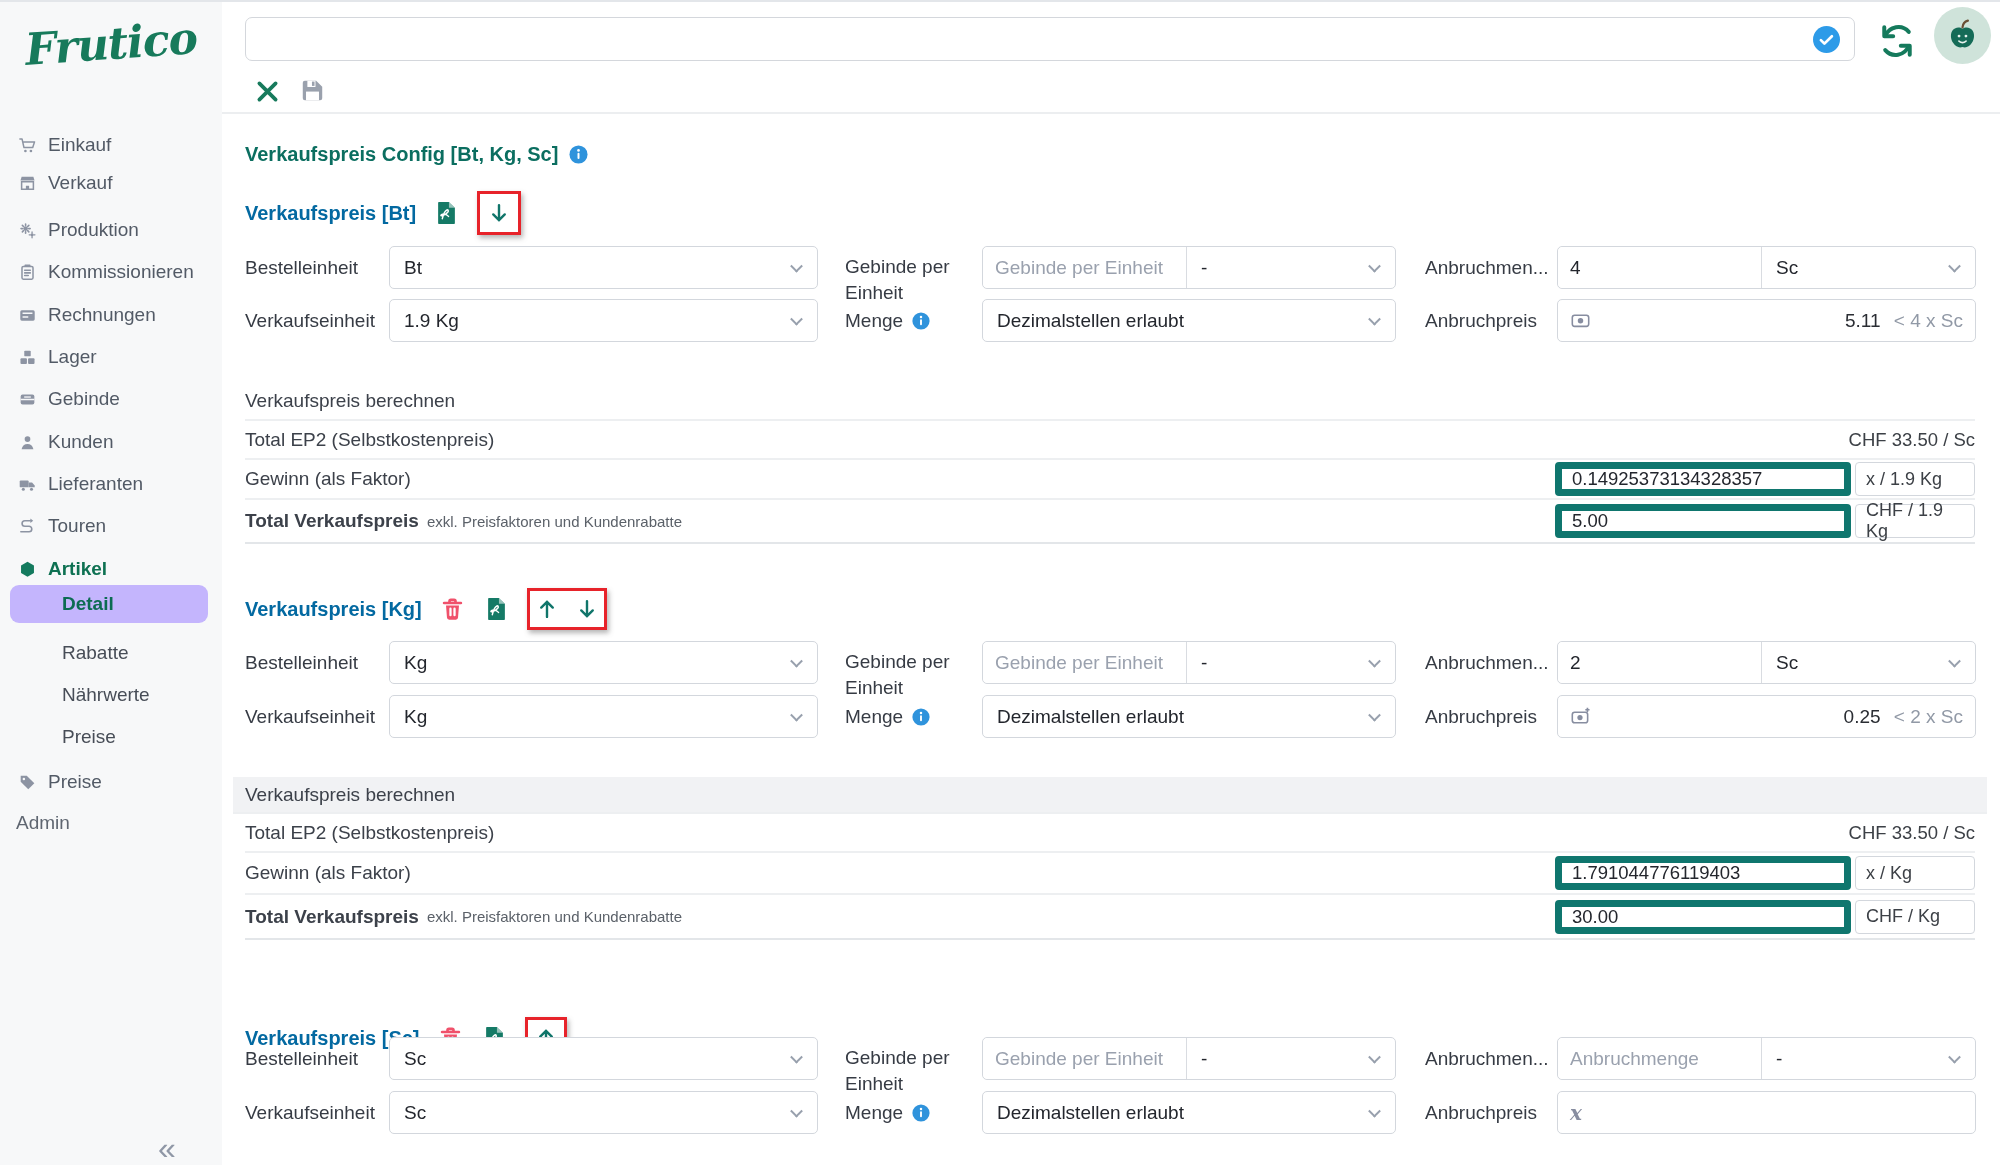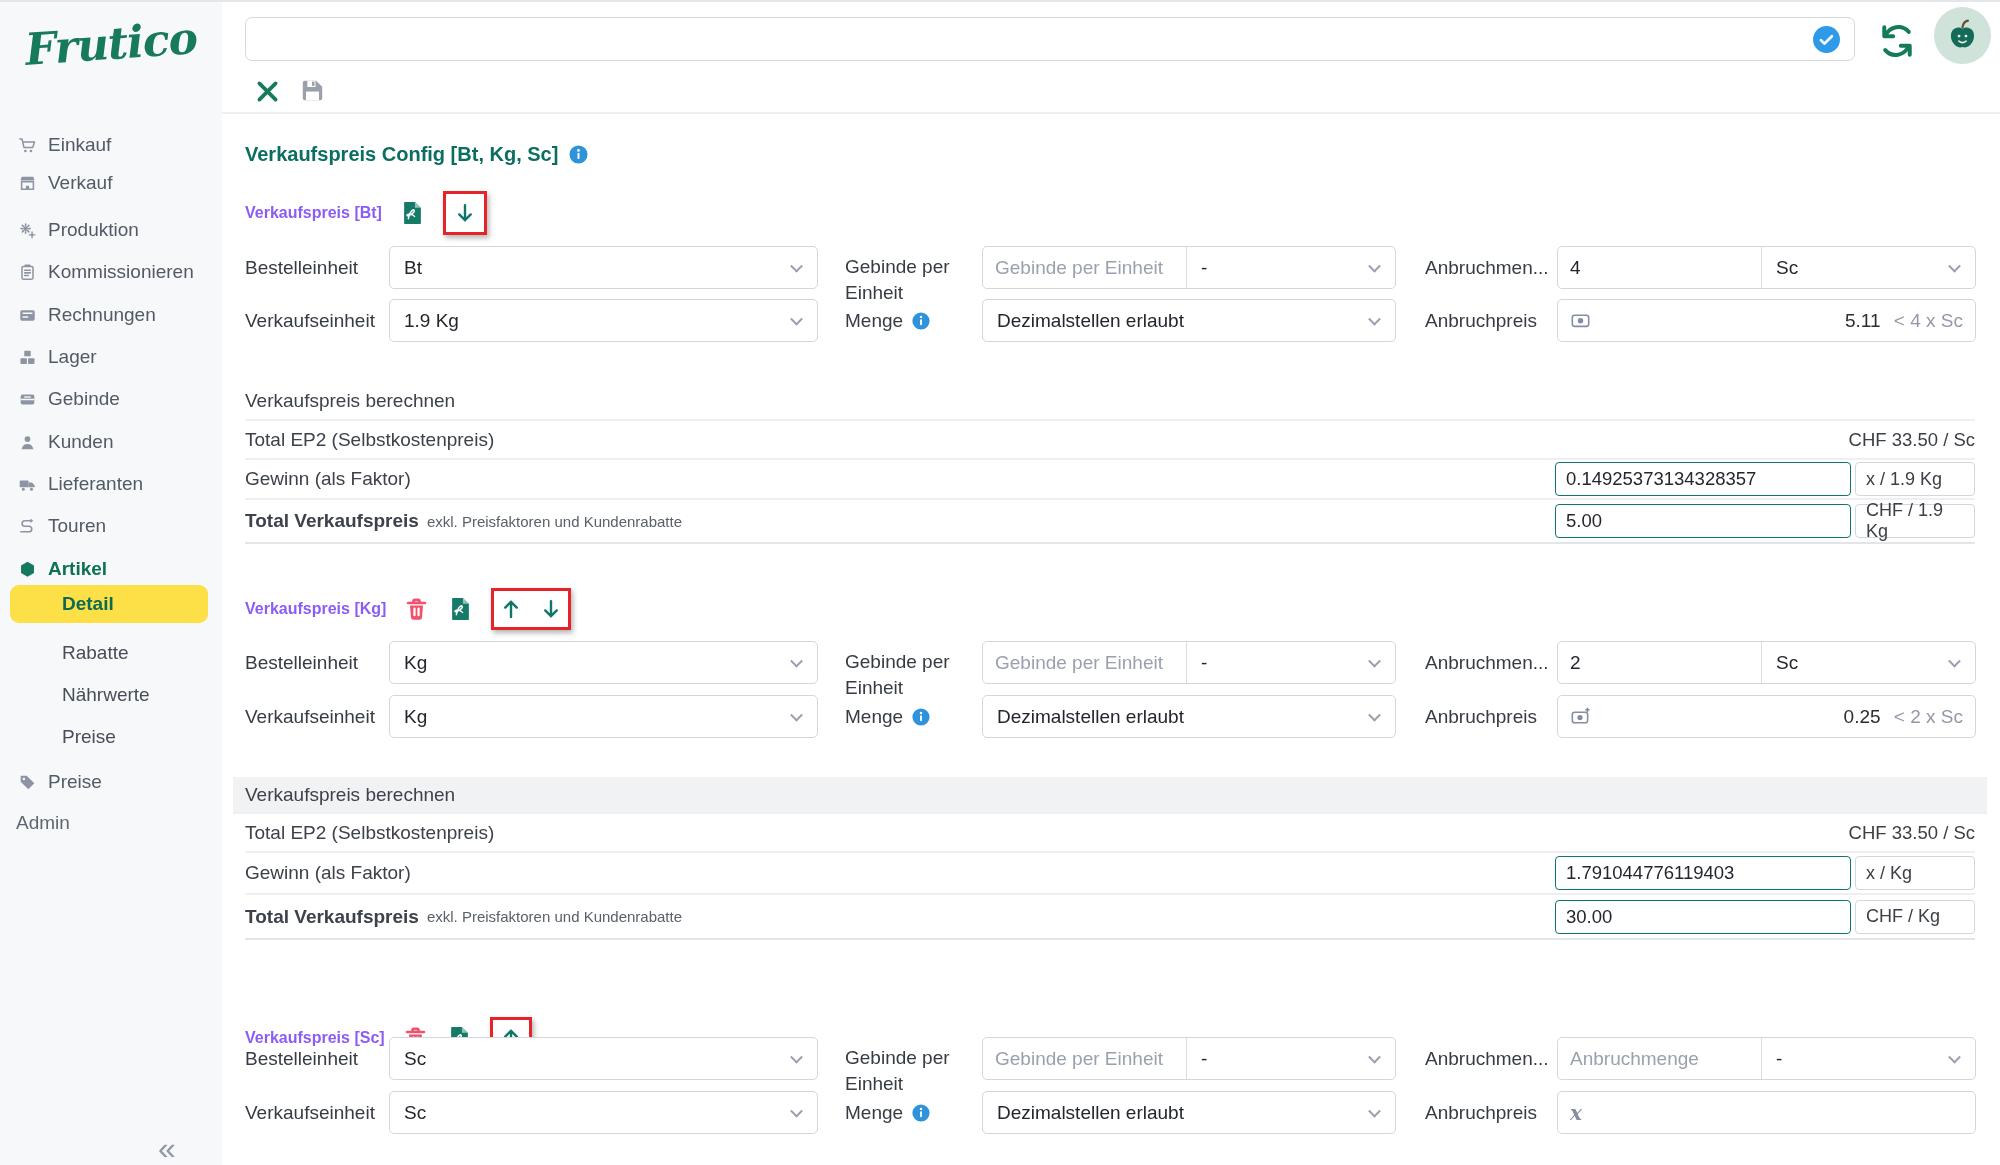--- a/index.html
+++ b/index.html
@@ -16,41 +16,41 @@
     position:absolute; left:18px; top:16px; width:186px; text-align:center;
     font-family:"DejaVu Serif", serif; font-style:italic; font-weight:bold;
     font-size:44px; color:#177a5b; transform:rotate(-4deg); letter-spacing:-1px;
   }
   .nav-item { position:absolute; left:18px; height:26px; display:flex; align-items:center; gap:11px;
     font-size:19px; color:#525a66; cursor:pointer; white-space:nowrap; }
   .nav-item svg { width:19px; height:19px; color:#8d94a3; flex:0 0 auto; }
   .nav-item.active { color:#0e7152; font-weight:bold; }
   .nav-item.active svg { color:#147a5e; }
   .sub-label { position:absolute; left:62px; font-size:19px; color:#474d57; cursor:pointer; white-space:nowrap; }
-  .pill { position:absolute; left:10px; top:583px; width:198px; height:38px; background:#fde047; border-radius:9px; }
+  .pill { position:absolute; left:10px; top:583px; width:198px; height:38px; background:#c4b5fd; border-radius:9px; }
   .pill-label { position:absolute; left:52px; top:0; height:38px; display:flex; align-items:center;
     font-size:19px; font-weight:bold; color:#0c6b52; }
   .collapse { position:absolute; left:158px; top:1128px; font-size:32px; color:#8f97a6; cursor:pointer; }
 
   
   .search { position:absolute; left:245px; top:15px; width:1610px; height:44px;
     border:1px solid #d4d7dc; border-radius:7px; padding:0 50px 0 14px; font-size:19px; color:#23262d;
     outline:none; background:#fff; }
   .check-badge { position:absolute; left:1813px; top:24px; width:27px; height:27px; cursor:pointer; }
   .refresh { position:absolute; left:1878px; top:20px; width:38px; height:38px; color:#157a5c; cursor:pointer; }
   .avatar { position:absolute; left:1934px; top:5px; width:57px; height:57px; cursor:pointer; }
   .icon-x { position:absolute; left:255px; top:77px; width:25px; height:25px; color:#177a5c; cursor:pointer; }
   .icon-floppy { position:absolute; left:299px; top:75px; width:27px; height:27px; color:#9aa1ad; cursor:pointer; }
   .main-divider { position:absolute; left:222px; right:0; top:110px; height:2px; background:#eceef0; }
 
   
   .page-title { position:absolute; left:245px; top:141px; font-size:20px; font-weight:bold; color:#0b6e60;
     display:flex; align-items:center; gap:10px; }
   .sec-header { position:absolute; left:245px; height:44px; display:flex; align-items:center; gap:17px; }
-  .sec-title { font-size:16px; font-weight:bold; color:#8b5cf6; white-space:nowrap; }
+  .sec-title { font-size:20px; font-weight:bold; color:#0369a1; white-space:nowrap; }
   .icon-info { width:21px; height:21px; cursor:pointer; flex:0 0 auto; }
   .icon-trash { width:27px; height:29px; color:#f0516b; cursor:pointer; }
   .icon-pdf { width:27px; height:30px; color:#157a66; cursor:pointer; }
   .red-box { border:3px solid #e7232a; background:#fff; box-shadow:2px 3px 5px rgba(90,90,90,.45);
     display:flex; align-items:center; justify-content:center; gap:16px; }
   .red-box svg { width:24px; height:24px; color:#10756a; cursor:pointer; }
 
   
   .lbl { position:absolute; font-size:19px; color:#363b44; display:flex; align-items:center; gap:8px; height:43px; }
   .lbl2 { position:absolute; font-size:19px; color:#363b44; line-height:26px; }
@@ -71,21 +71,21 @@
   .apr .val { margin-left:auto; font-size:19px; color:#2a2d33; }
   .apr .hint { font-size:19px; color:#9199a6; white-space:pre; }
 
   
   .calc { position:absolute; left:245px; width:1730px; }
   .crow { display:flex; align-items:center; border-bottom:2px solid #edeff1; font-size:19px; color:#3c414a; }
   .crow.shaded { background:#f1f2f4; margin:0 -12px; padding:0 12px; }
   .crow .note { font-size:15px; color:#5b6169; margin-left:8px; }
   .crow .rval { margin-left:auto; font-size:18.5px; color:#3c4046; }
   .cgroup { margin-left:auto; display:flex; gap:4px; }
-  .cinp { width:296px; height:34px; border:1px solid #0f766e; border-radius:4px; padding:0 10px;
+  .cinp { width:296px; height:34px; border:7px solid #0f766e; border-radius:4px; padding:0 10px;
     font-size:18.5px; color:#23262d; outline:none; }
   .csuf { width:120px; height:34px; border:1px solid #d3d7dd; border-radius:4px; padding:0 10px;
     display:flex; align-items:center; font-size:18px; color:#3c4046; background:#fff; }
   .bold { font-weight:bold; }
 </style>
 </head>
 <body>
 
 <svg width="0" height="0" style="position:absolute">
 <defs>

